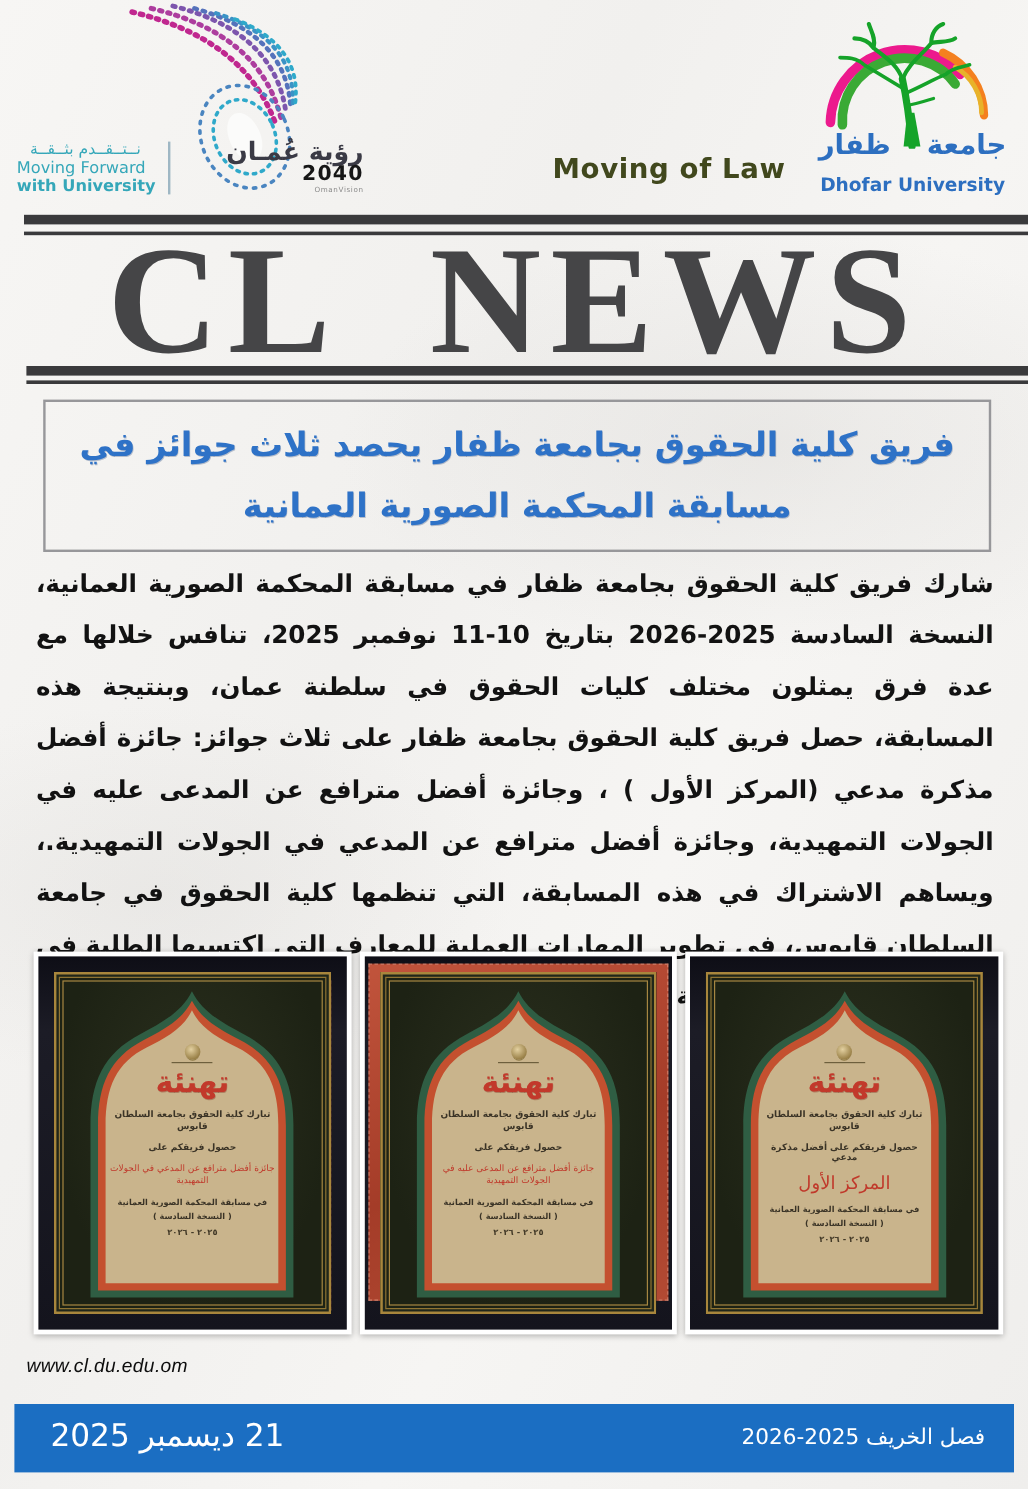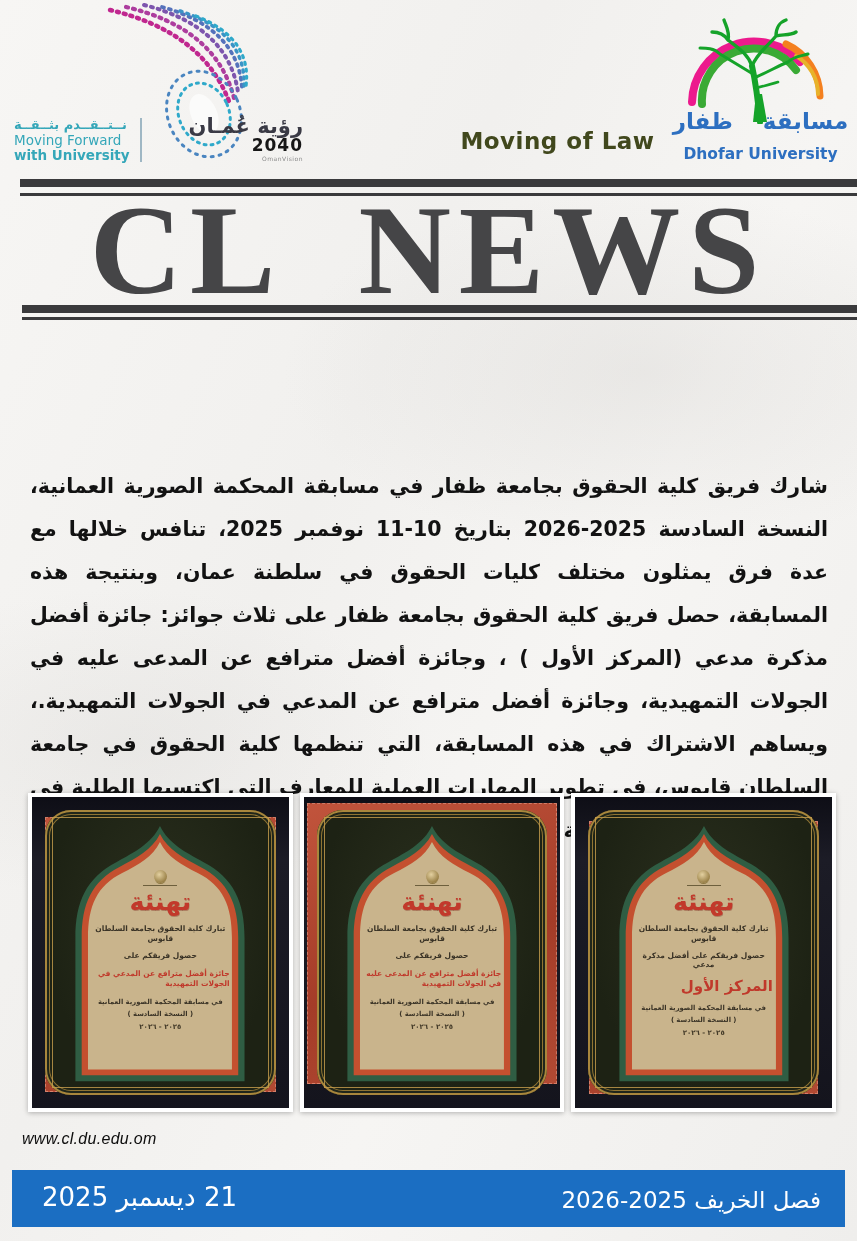--- a/index.html
+++ b/index.html
@@ -6,21 +6,21 @@
   body{font-family:"DejaVu Sans",sans-serif;background:#e8e7e5;}
   .page{position:relative;width:857px;height:1241px;margin:0 auto;overflow:hidden;
     background:
       radial-gradient(ellipse 600px 300px at 75% 30%, rgba(210,208,205,.35), transparent 60%),
       radial-gradient(ellipse 500px 260px at 15% 60%, rgba(214,212,209,.3), transparent 60%),
       linear-gradient(115deg, #f7f6f4 0%, #f1f0ee 38%, #f6f5f3 62%, #efeeec 100%);}
   .abs{position:absolute;}
 
   
   .tagline{left:14px;top:118px;width:125px;color:#35a7b9;line-height:1.12;}
-  .tagline .ar{font-size:13px;font-weight:bold;letter-spacing:1px;}
+  .tagline .ar{font-size:13px;font-weight:normal;letter-spacing:1px;margin-left:11px;}
   .tagline .en1{font-size:13.5px;}
   .tagline .en2{font-size:13.5px;font-weight:bold;}
   .tag-divider{left:140px;top:118px;width:2px;height:44px;background:#9fb7c4;}
   .vision-text{left:183px;top:116px;width:120px;direction:rtl;}
   .vision-text .vt-ar{font-size:21px;font-weight:bold;color:#3a3a45;line-height:1;}
   .vision-text .vt-year{font-size:17px;font-weight:bold;color:#161616;line-height:1.05;letter-spacing:1px;}
   .vision-text .vt-brand{font-size:6px;color:#8a8a8a;letter-spacing:.5px;}
 
   .college-ar{left:295px;top:18px;width:370px;text-align:center;direction:rtl;
     font-size:62px;font-weight:bold;color:#2e72c7;line-height:1.5;
@@ -57,44 +57,44 @@
   .photos{left:28px;top:793px;width:808px;height:319px;display:flex;gap:7px;}
   .photo{position:relative;flex:1 1 0;background:#fff;padding:4px;box-shadow:0 1px 5px rgba(0,0,0,.28);}
   .plaque{position:relative;width:100%;height:100%;background:linear-gradient(180deg,#0e0e16,#1c1c26 20%,#14141d);overflow:hidden;}
   .frame-red{position:absolute;background:linear-gradient(160deg,#c1543c,#a43c28 55%,#b24a33);
     border:1px dashed rgba(255,205,185,.4);}
   .v1 .frame-red{inset:20px 13px 16px 13px;}
   .v2 .frame-red{inset:6px 3px 24px 3px;}
   .v3 .frame-red{inset:24px 14px 14px 14px;}
   .frame-dark{position:absolute;inset:13px;background:
       radial-gradient(ellipse at 50% 40%, #2b301e 0%, #1d2214 70%);
-    box-shadow:inset 0 0 0 2px #a8863c, inset 0 0 0 4px #20261a, inset 0 0 0 5px #8f7433;border-radius:26px;}
+    box-shadow:inset 0 0 0 2px #a8863c, inset 0 0 0 4px #20261a, inset 0 0 0 5px #8f7433;}
   .gold-deco{position:absolute;inset:7px;border:1px solid rgba(201,160,77,.8);}
   .arch-svg{position:absolute;left:11%;right:11%;top:5%;bottom:4%;width:78%;height:91%;}
   .cert-content{position:absolute;left:20%;right:20%;top:21%;bottom:7%;direction:rtl;text-align:center;color:#3a3326;}
   .emblem{width:13px;height:13px;margin:0 auto 1px;border-radius:50%;
     background:radial-gradient(circle at 40% 35%, #e3d0a0, #9a8148 70%, #6d5a2e);
     box-shadow:0 2px 0 -1px #8f7a45;}
   .emblem-line{width:34px;height:1.5px;margin:2px auto 0;background:#6d5f3d;}
   .congrats{font-size:25px;line-height:1.15;font-weight:bold;color:#c2392b;margin-top:2px;
     text-shadow:.5px .5px 0 rgba(120,30,20,.35);}
   .c-line{font-size:7.5px;font-weight:bold;margin-top:7px;line-height:1.3;}
-  .c-award{font-size:7.5px;font-weight:bold;color:#c0392b;margin-top:9px;line-height:1.35;text-align:right;}
+  .c-award{font-size:7.5px;font-weight:normal;color:#c0392b;margin-top:9px;line-height:1.35;}
   .c-award.big{font-size:15px;margin-top:6px;}
   .c-small{font-size:6.8px;font-weight:bold;margin-top:8px;}
   .c-ed{font-size:6.8px;font-weight:bold;margin-top:4px;}
   .c-years{font-size:7px;font-weight:bold;margin-top:5px;letter-spacing:1px;color:#433a28;}
 
   
   .website{left:22px;top:1130px;font-size:16px;font-style:italic;color:#0d0d0d;
     font-family:"Liberation Sans",sans-serif;letter-spacing:.3px;}
   .footer-bar{left:12px;top:1170px;width:833px;height:57px;background:#1b6ec2;
     display:flex;justify-content:space-between;align-items:flex-start;color:#fff;}
   .footer-date{direction:rtl;font-size:26px;padding:12px 0 0 0;margin-left:30px;}
-  .footer-sem{direction:rtl;font-size:23px;padding:17px 0 0 0;margin-right:24px;}
+  .footer-sem{direction:rtl;font-size:18px;padding:17px 0 0 0;margin-right:24px;}
 </style>
 </head>
 <body>
 
 <div class="page">
 
   <div class="abs" style="left:92px;top:2px;width:205px;height:160px;">
     <svg width="205" height="160" viewBox="0 0 205 160">
       <g fill="none" stroke-linecap="round">
         <path d="M18,8 Q112,30 138,102" stroke="#c0278f" stroke-width="4.5" stroke-dasharray="2 5"></path>
@@ -138,31 +138,34 @@
         <path d="M84,62 C80,50 70,44 60,36 M60,36 C56,30 50,28 44,28 M60,36 C62,28 58,22 56,16" stroke-width="3.4"></path>
         <path d="M84,62 C90,48 100,42 108,32 M108,32 C108,24 112,18 118,16 M108,32 C114,30 122,32 128,28" stroke-width="3.4"></path>
         <path d="M86,74 C100,68 110,62 120,58 M120,58 C126,52 134,52 140,50" stroke-width="3"></path>
         <path d="M85,70 C72,62 62,56 52,50 M52,50 C46,44 38,44 32,44" stroke-width="3"></path>
         <path d="M88,84 C96,82 104,80 110,78" stroke-width="2.6"></path>
       </g>
       <path d="M85,118 L99,118 L94,90 L88,90 Z" fill="#15a329"></path>
     </svg>
   </div>
   <div class="abs dhofar-names">
-    <span>مسابقة</span>
+    <span>جامعة</span>
     <span>ظفار</span>
   </div>
   <div class="abs dhofar-en">Dhofar University</div>
 
   <div class="abs bar bar-t1"></div>
   <div class="abs bar bar-t2"></div>
   <div class="abs mast-title">CL NEWS</div>
   <div class="abs bar bar-b1"></div>
   <div class="abs bar bar-b2"></div>
 
+  <div class="abs headline-box">
+    <div class="headline">فريق كلية الحقوق بجامعة ظفار يحصد ثلاث جوائز في مسابقة المحكمة الصورية العمانية</div>
+  </div>
 
   <div class="abs article">شارك فريق كلية الحقوق بجامعة ظفار في مسابقة المحكمة الصورية العمانية، النسخة السادسة 2025‑2026 بتاريخ 10‑11 نوفمبر 2025، تنافس خلالها مع عدة فرق يمثلون مختلف كليات الحقوق في سلطنة عمان، وبنتيجة هذه المسابقة، حصل فريق كلية الحقوق بجامعة ظفار على ثلاث جوائز: جائزة أفضل مذكرة مدعي (المركز الأول ) ، وجائزة أفضل مترافع عن المدعى عليه في الجولات التمهيدية، وجائزة أفضل مترافع عن المدعي في الجولات التمهيدية.، ويساهم الاشتراك في هذه المسابقة، التي تنظمها كلية الحقوق في جامعة السلطان قابوس، في تطوير المهارات العملية للمعارف التي اكتسبها الطلبة في مختلف المقررات القانونية.</div>
 
   <div class="abs photos">
 
     <figure class="photo v1" style="margin:0;">
       <div class="plaque">
         <div class="frame-red"></div>
         <div class="frame-dark">
           <div class="gold-deco"></div>

